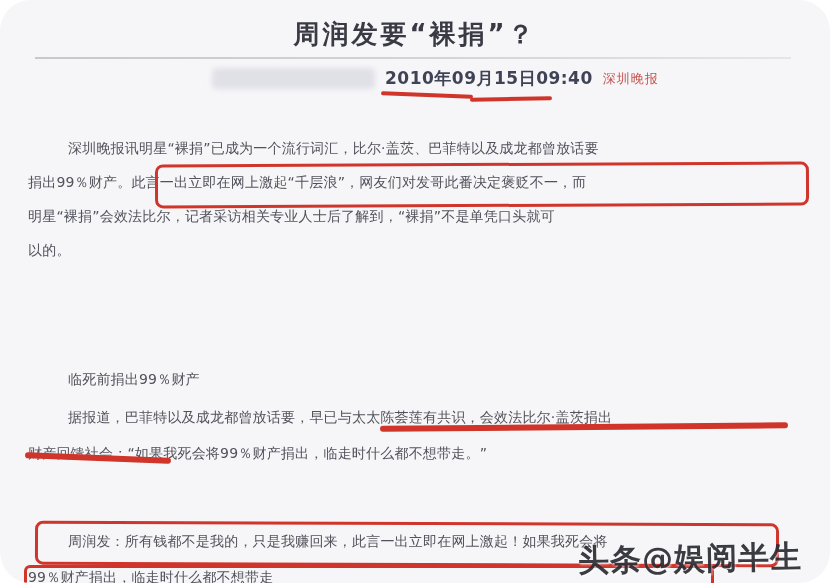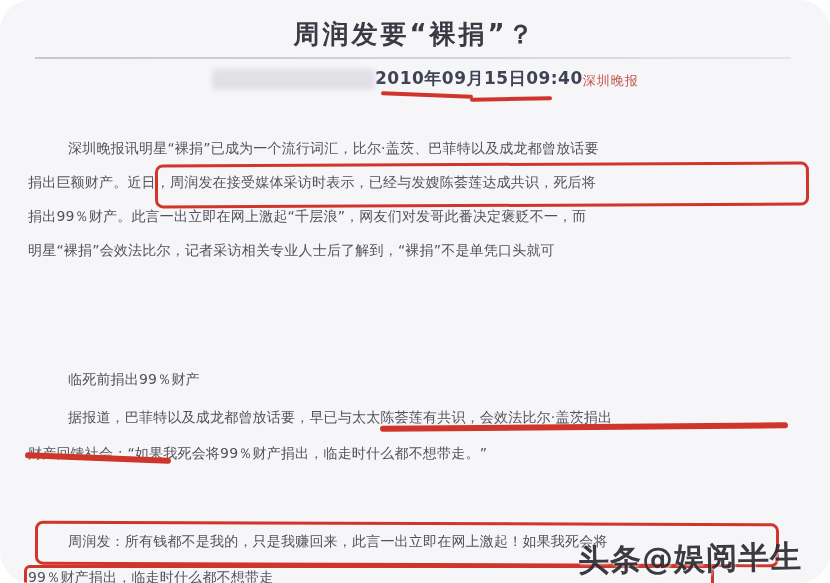--- a/index.html
+++ b/index.html
@@ -11,21 +11,21 @@
   }
   .photo{position:absolute;inset:0;filter:blur(0.55px);}
   .title{
     position:absolute;top:17px;left:0;width:100%;text-align:center;
     font-size:26px;font-weight:bold;color:#3a3a44;letter-spacing:3px;
   }
   .divider{
     position:absolute;top:57px;left:35px;width:756px;height:2px;
     background:linear-gradient(to right,#c7c7d0,#d3d3db 55%,#e4e4ea);
   }
-  .meta{position:absolute;top:67px;left:212px;display:flex;align-items:flex-end;}
+  .meta{position:absolute;top:67px;left:212px;display:flex;align-items:center;gap:10px;}
   .pill{width:163px;height:21px;background:#e0e0e7;border-radius:5px;filter:blur(2.5px);}
   .date{font-size:17px;font-weight:bold;color:#3f4355;letter-spacing:0.5px;}
   .source{font-size:13px;color:#c4534e;letter-spacing:1px;}
   .para{
     position:absolute;left:28px;width:770px;
     color:#52525c;font-size:14px;line-height:34px;letter-spacing:0.2px;
   }
   .para.lh36{line-height:36px;}
   .line{white-space:nowrap;}
   .indent{padding-left:40px;}
@@ -53,23 +53,23 @@
     <div class="divider"></div>
 
     <div class="meta">
       <div class="pill"></div>
       <span class="date">2010年09月15日09:40</span>
       <span class="source">深圳晚报</span>
     </div>
 
     <div class="para" style="top:131px">
       <div class="line indent">深圳晚报讯明星“裸捐”已成为一个流行词汇，比尔·盖茨、巴菲特以及成龙都曾放话要</div>
-      <div class="line">捐出巨额财产。近日，周润发在接受媒体采访时表示，已经与发嫂陈荟莲达成共识，死后将</div>
       <div class="line">捐出99％财产。此言一出立即在网上激起“千层浪”，网友们对发哥此番决定褒贬不一，而</div>
       <div class="line">明星“裸捐”会效法比尔，记者采访相关专业人士后了解到，“裸捐”不是单凭口头就可</div>
+      <div class="line">以的。</div>
     </div>
 
 
     <div class="para" style="top:362px">
       <div class="line indent">临死前捐出99％财产</div>
     </div>
 
     <div class="para lh36" style="top:399px">
       <div class="line indent">据报道，巴菲特以及成龙都曾放话要，早已与太太陈荟莲有共识，会效法比尔·盖茨捐出</div>
       <div class="line">财产回馈社会：“如果我死会将99％财产捐出，临走时什么都不想带走。”</div>

